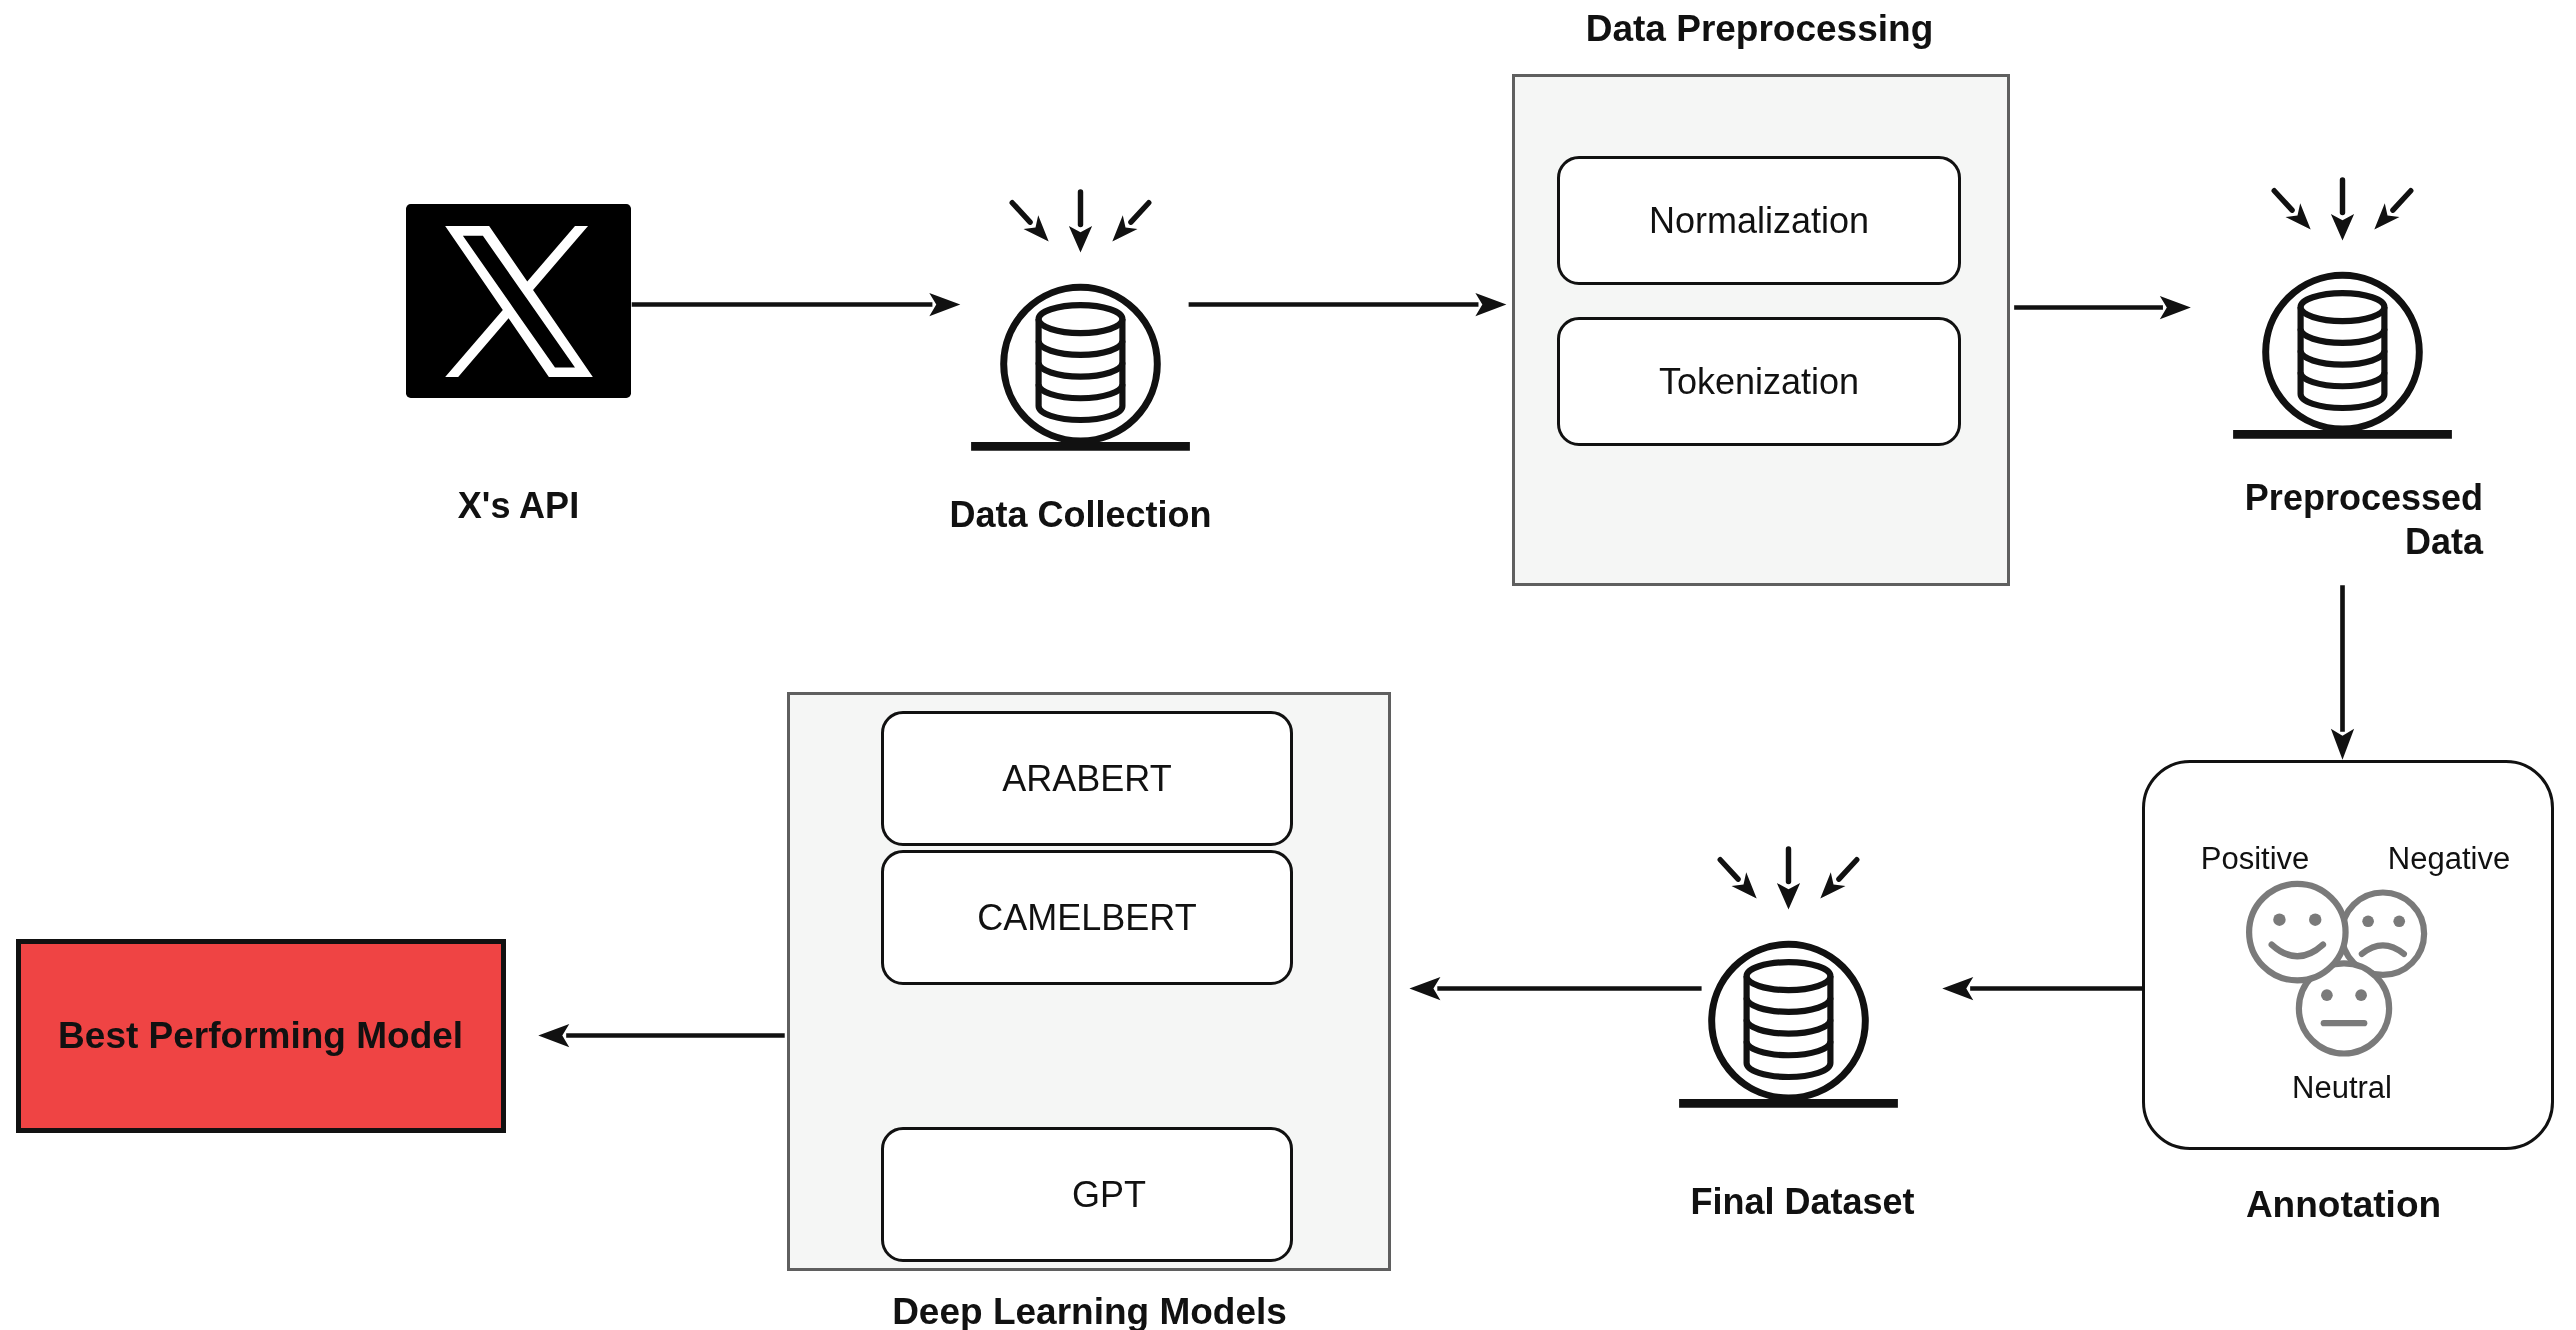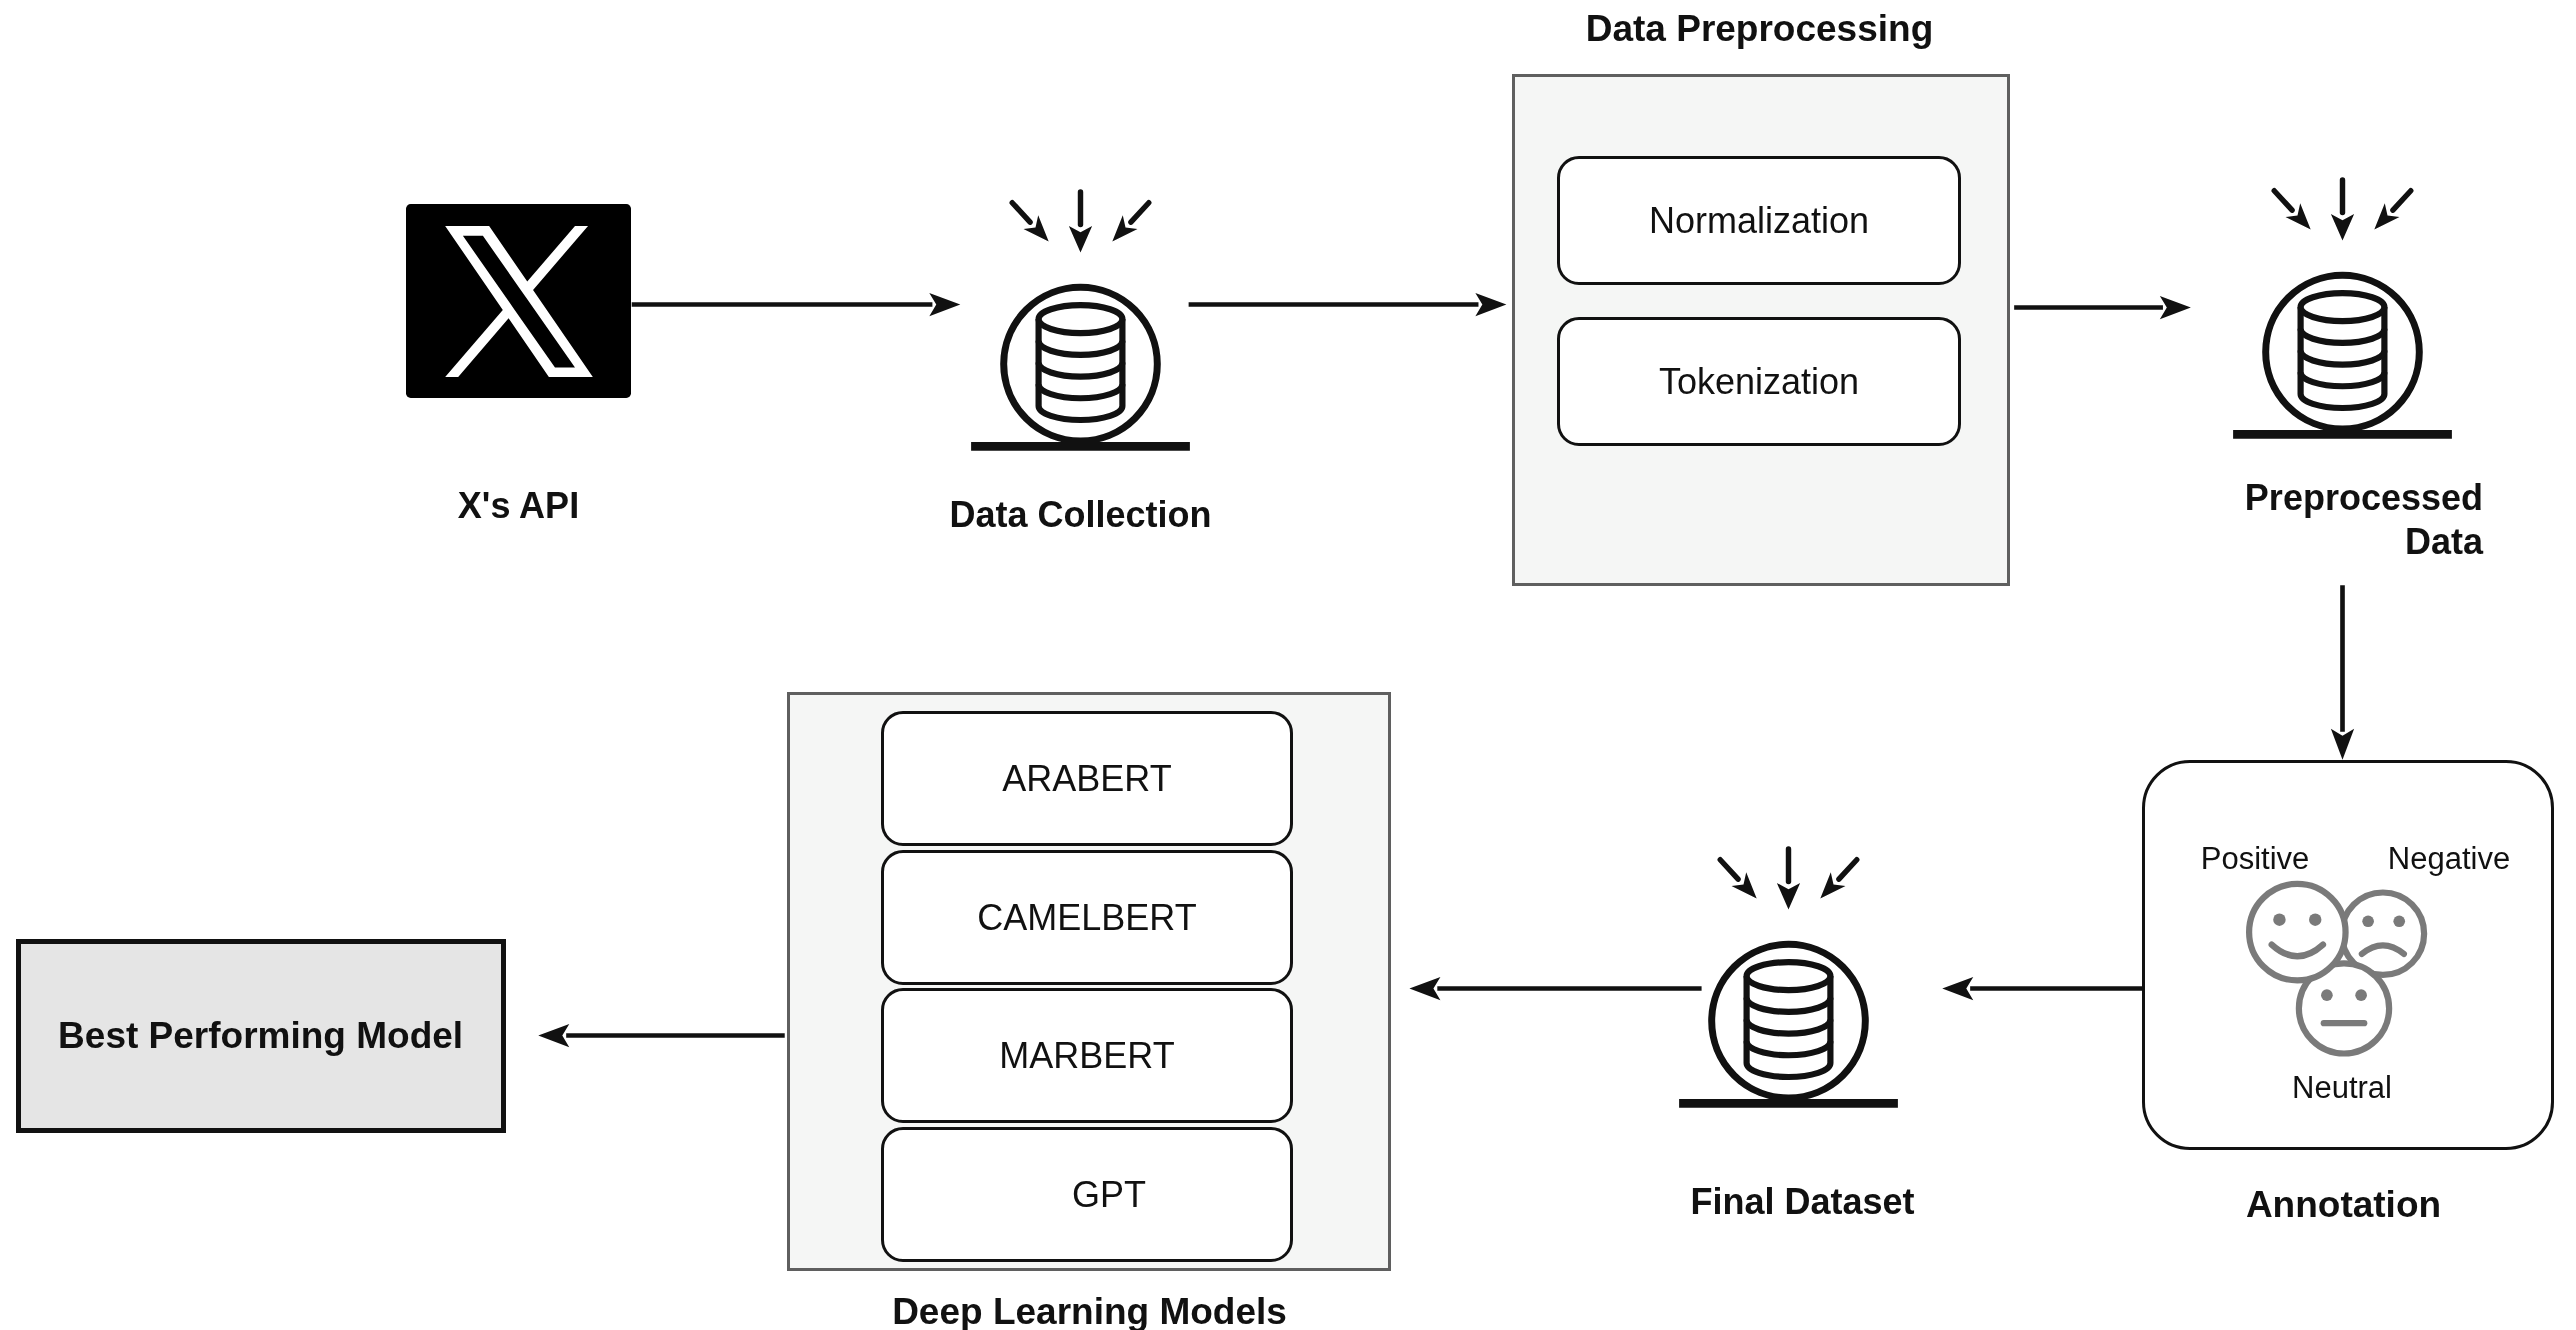--- a/index.html
+++ b/index.html
@@ -16,21 +16,21 @@
   .canvas{position:relative;width:2576px;height:1330px;background:var(--bg);overflow:hidden;}
   .abs{position:absolute;}
   .label{position:absolute;text-align:center;font-weight:bold;font-size:36px;line-height:1.22;color:var(--stroke);}
   .label.xl{font-size:37px;}
   .label.plain{font-weight:normal;font-size:31px;}
   .panel{position:absolute;background:var(--panel-fill);border:3.9px solid var(--panel-border);}
   .pill{position:absolute;background:#ffffff;border:3.1px solid var(--stroke);border-radius:22px;
         display:flex;align-items:center;justify-content:center;font-size:36px;color:var(--stroke);}
   .xbox{position:absolute;background:var(--xbg);border-radius:4.7px;display:flex;align-items:center;justify-content:center;}
   .roundbox{position:absolute;background:#ffffff;border:3.9px solid var(--stroke);border-radius:48px;}
-  .bpm{position:absolute;background:#e5e5e5;border:5.4px solid var(--stroke);
+  .bpm{position:absolute;background:#ef4444;border:5.4px solid var(--stroke);
        display:flex;align-items:center;justify-content:center;font-weight:bold;font-size:37px;text-align:center;}
   svg.arrow{position:absolute;overflow:visible;}
   svg.arrow line{stroke:var(--stroke);stroke-width:6;}
   svg.arrow polygon{fill:var(--stroke);}
   svg.dsicon{position:absolute;}
   .hidden-defs{position:absolute;width:0;height:0;overflow:hidden;}
 </style>
 </head>
 <body>
 
@@ -147,21 +147,20 @@
   <div class="label" style="left:1608px;top:1180px;width:389px;">Final Dataset</div>
 
   <svg class="arrow" style="left:1409px;top:973px;" width="293" height="31" viewBox="0 0 377 40">
     <line x1="36" y1="20" x2="377" y2="20"></line>
     <polygon points="0,20 40,5 31,20 40,35"></polygon>
   </svg>
 
   <div class="panel" style="left:787px;top:692px;width:604px;height:579px;"></div>
   <div class="pill" style="left:881px;top:711px;width:412px;height:135px;">ARABERT</div>
   <div class="pill" style="left:881px;top:850px;width:412px;height:135px;">CAMELBERT</div>
-  <div class="pill" style="left:881px;top:988px;width:412px;height:135px;">MARBERT</div>
   <div class="pill" style="left:881px;top:1127px;width:412px;height:135px;padding-left:44px;">GPT</div>
   <div class="label xl" style="left:856px;top:1289px;width:467px;">Deep Learning Models</div>
 
   <svg class="arrow" style="left:538px;top:1020px;" width="247" height="31" viewBox="0 0 318 40">
     <line x1="36" y1="20" x2="318" y2="20"></line>
     <polygon points="0,20 40,5 31,20 40,35"></polygon>
   </svg>
 
   <div class="bpm" style="left:15.6px;top:939px;width:490px;height:194px;">
     <span>Best Performing Model</span>

